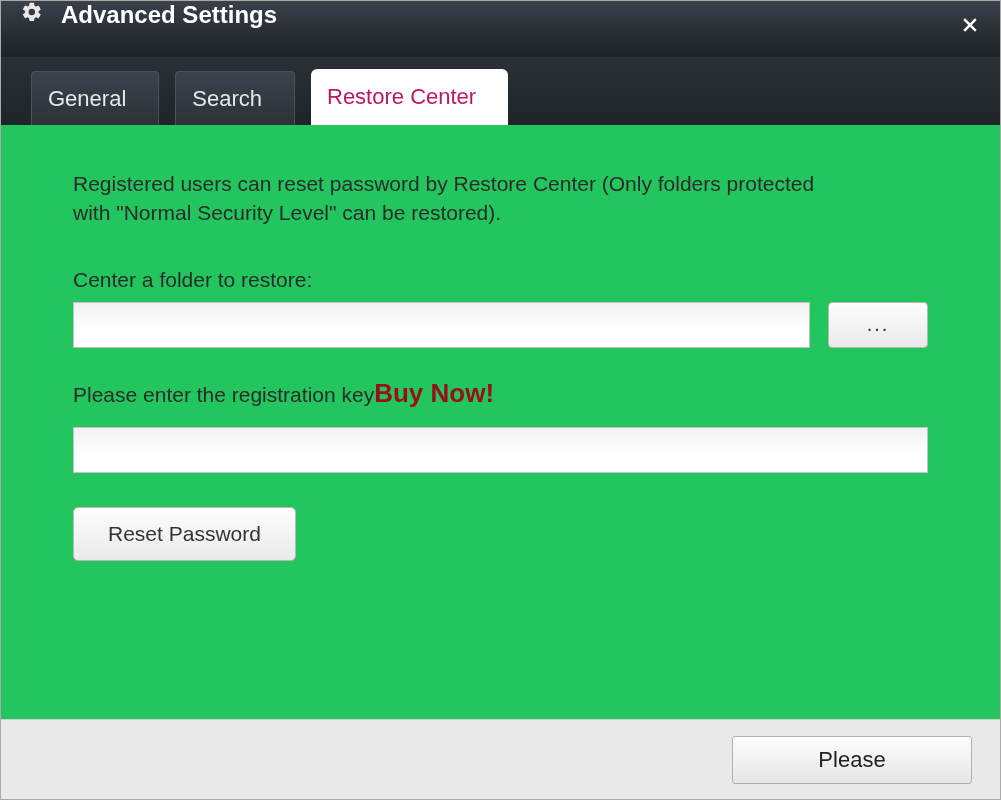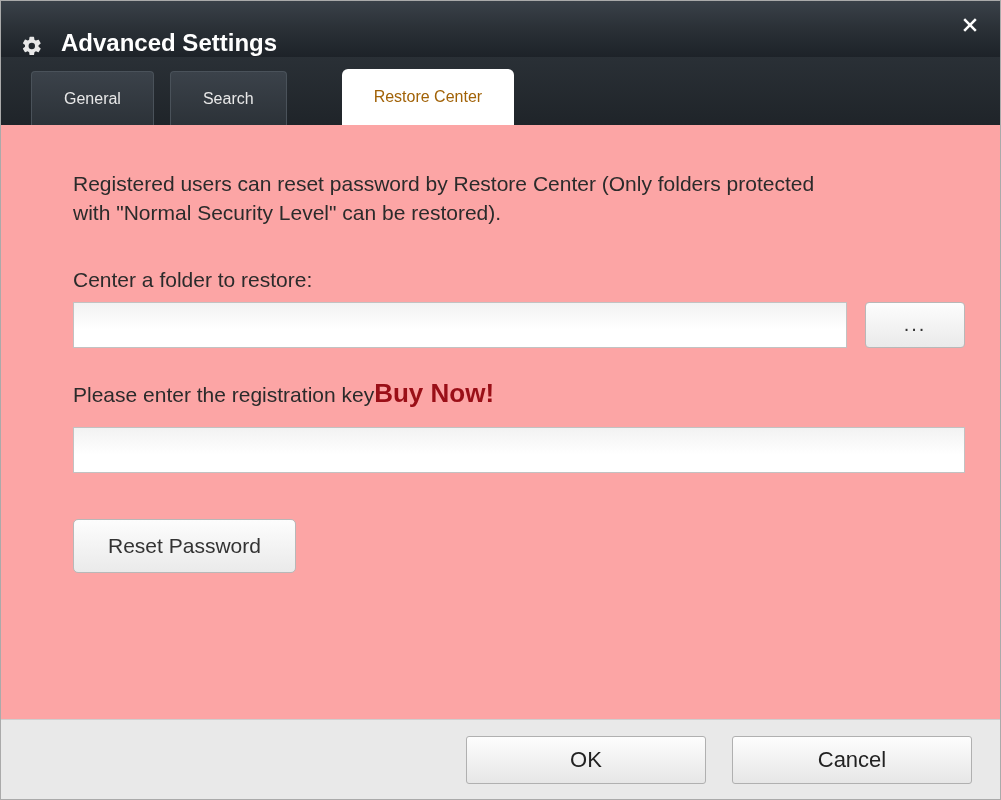--- a/index.html
+++ b/index.html
@@ -19,21 +19,21 @@
       height: 100%;
       background: #f7f7f7;
       border: 1px solid #aaa;
       display: flex;
       flex-direction: column;
     }
     .titlebar {
       background: linear-gradient(to bottom, #3a4149 0%, #2a3036 50%, #1d2228 100%);
       height: 56px;
       display: flex;
-      align-items: flex-end;
+      align-items: flex-start;
       padding: 0 20px;
       position: relative;
     }
     .gear-icon {
       width: 22px;
       height: 22px;
       color: #e8e8e8;
       margin-right: 18px;
       flex-shrink: 0;
     }
@@ -63,44 +63,43 @@
     }
     .tabbar {
       background: linear-gradient(to bottom, #2a3036 0%, #1f2429 100%);
       height: 68px;
       display: flex;
       align-items: flex-end;
       padding: 0 0 0 30px;
       gap: 16px;
     }
     .tab {
-      padding: 14px 32px 14px 32px;
+      padding: 14px 32px 14px 16px;
       color: #e8e8e8;
-      font-size: 16px;
+      font-size: 22px;
       background: linear-gradient(to bottom, #3b424a 0%, #2c3238 100%);
       border: 1px solid #4a525a;
       border-bottom: none;
       border-radius: 4px 4px 0 0;
       cursor: pointer;
       height: 54px;
       display: flex;
       align-items: center;
     }
     .tab.active {
       background: #fff;
-      color: #a16207;
+      color: #be185d;
       border: none;
       height: 56px;
       border-radius: 6px 6px 0 0;
-      margin-left: 39px;
     }
     .content {
-      background: #fca5a5;
+      background: #22c55e;
       flex: 1;
-      padding: 44px 35px 30px 72px;
+      padding: 44px 72px 30px 72px;
       position: relative;
     }
     .desc-text {
       color: #2b2b2b;
       font-size: 21px;
       line-height: 1.4;
       margin-bottom: 40px;
       max-width: 780px;
     }
     .label-text {
@@ -160,21 +159,20 @@
     }
     .reset-btn {
       height: 54px;
       padding: 0 34px;
       border: 1px solid #b8b8b8;
       background: linear-gradient(to bottom, #fdfdfd 0%, #eaeaea 100%);
       border-radius: 5px;
       cursor: pointer;
       font-size: 21px;
       color: #333;
-      margin-top: 12px;
     }
     .footer {
       background: #e9e9e9;
       border-top: 1px solid #cfcfcf;
       height: 80px;
       display: flex;
       align-items: center;
       justify-content: flex-end;
       padding: 0 28px;
       gap: 26px;
@@ -227,16 +225,15 @@
     <div class="reg-row">
       <div class="label-text">Please enter the registration key</div>
       <span class="buy-link">Buy Now!</span>
     </div>
     <input type="text" class="reg-input" value="" style="">
 
     <button class="reset-btn">Reset Password</button>
   </div>
 
   <div class="footer">
-    <button class="footer-btn">OK</button>
-    <button class="footer-btn">Cancel</button>
+    <button class="footer-btn">Please</button>
   </div>
 </div>
 
 </body></html>

